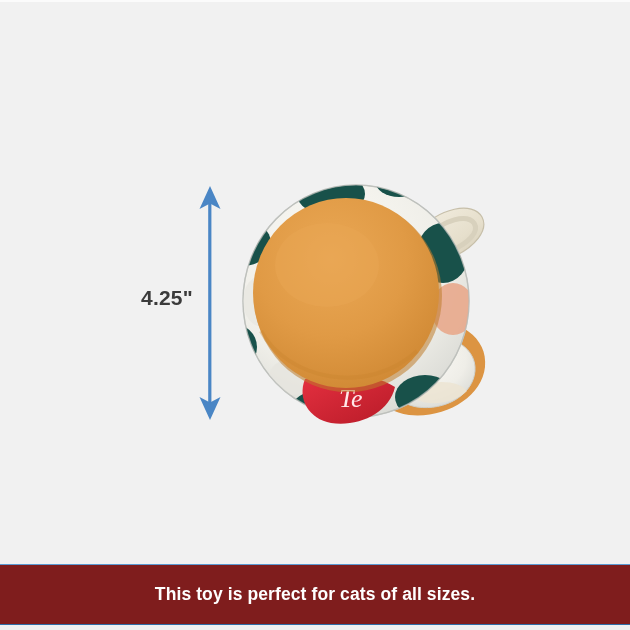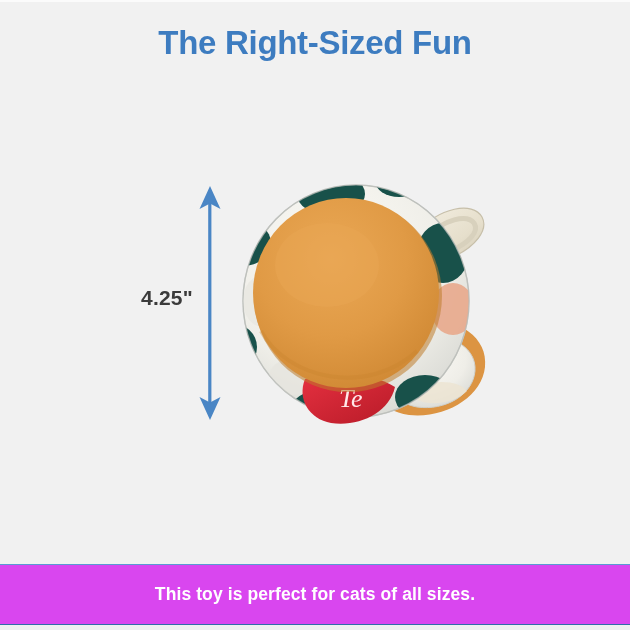--- a/index.html
+++ b/index.html
@@ -52,21 +52,21 @@
     left:239px; top:181px;
     width:262px; height:246px;
   }
   #product svg { display:block; width:100%; height:100%; }
 
   
   #banner {
     position:absolute;
     left:0; bottom:5px;
     width:630px; height:61px;
-    background:#d946ef;
+    background:#7f1d1d;
     border-top:1px solid #5b9ad3;
     border-bottom:1px solid #2f6ea8;
     display:flex;
     align-items:center;
     justify-content:center;
   }
   #banner-text {
     color:#ffffff;
     font-size:17.5px;
     font-weight:bold;
@@ -84,21 +84,20 @@
     background:#fbfbfb;
   }
 </style>
 </head>
 <body>
 
 <div id="page">
 
   <div id="top-hairline"></div>
 
-  <div id="title">The Right-Sized Fun</div>
 
   <div id="dim-label">4.25"</div>
 
   <div id="measure-arrow">
     <svg viewBox="0 0 32 240" xmlns="http://www.w3.org/2000/svg">
 
       <rect x="14.2" y="16" width="3.2" height="208" fill="#4a86c5"></rect>
 
       <path d="M16 3 L26.5 26 L16 20.5 L5.5 26 Z" fill="#4a86c5"></path>
 

